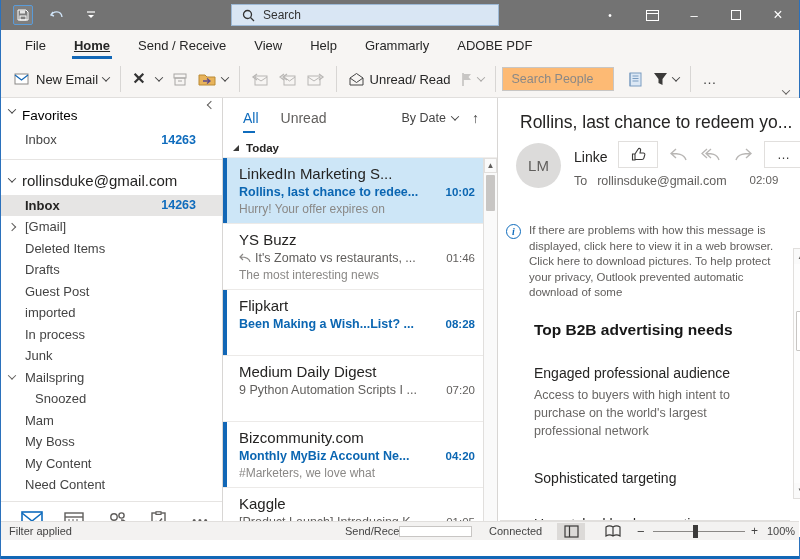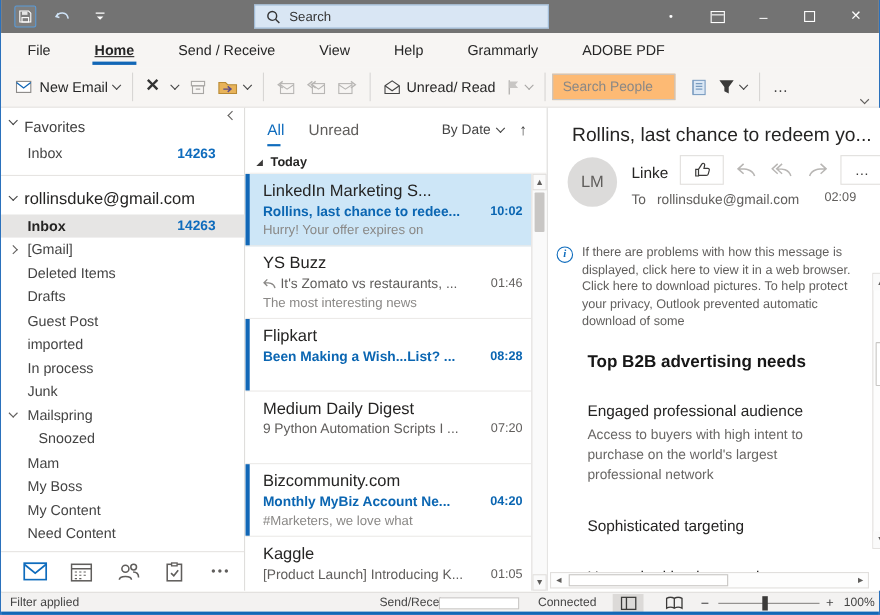--- a/index.html
+++ b/index.html
@@ -14,21 +14,21 @@
   .tsearch { position:absolute; left:230px; top:4px; width:268px; height:22px; background:#d9e6f4; border:1px solid #9db9d6; display:flex; align-items:center; gap:8px; padding-left:10px; font-size:12px; color:#333; }
   .tsearch svg { flex:0 0 auto; }
   .tb-right { position:absolute; right:0; top:0; height:30px; display:flex; align-items:center; }
   .tb-btn { width:42px; height:30px; color:#fff; display:inline-flex; align-items:center; justify-content:center; font-size:13px; }
   .tb-dot { font-size:10px; }
   .maxbox { width:10px; height:10px; border:1px solid #fff; display:inline-block; }
   .ribopt { width:13px; height:11px; border:1px solid #fff; position:relative; display:inline-block; }
   .ribopt::after { content:""; position:absolute; left:0; right:0; top:2px; border-top:1px solid #fff; }
 
   
-  .tabs { position:absolute; top:30px; left:0; right:0; height:31px; background:#f7f5f3; display:flex; align-items:center; padding-left:12px; gap:16px; }
+  .tabs { position:absolute; top:30px; left:0; right:0; height:31px; background:#f7f5f3; display:flex; align-items:center; padding-left:12px; gap:4px; }
   .tab { font-size:13px; color:#262626; padding:6px 12px 7px; position:relative; cursor:default; }
   .tab.active { font-weight:bold;text-decoration:underline; }
   .tab.active::after { content:""; position:absolute; left:10px; right:10px; bottom:1px; height:3px; background:#1267b6; }
 
   
   .toolbar { position:absolute; top:61px; left:0; right:0; height:37px; background:#f7f5f3; border-bottom:1px solid #e1dfdd; display:flex; align-items:center; padding-left:8px; }
   .tool { display:inline-flex; align-items:center; gap:5px; padding:4px 5px; color:#262626; font-size:13px; }
   .sep { width:1px; height:26px; background:#d8d6d4; margin:0 6px; }
   .chev { display:inline-block; width:6px; height:6px; border-right:1.3px solid currentColor; border-bottom:1.3px solid currentColor; transform:rotate(45deg) translate(-1px,-1px); }
   .chev.right { transform:rotate(-45deg); }
@@ -40,21 +40,21 @@
   .search-people { width:112px; height:24px; border:1px solid #c8c6c4; background:#fdba74; font-size:12.5px; color:#444; padding:0 8px; font-family:"Liberation Sans",sans-serif; }
   .search-people::placeholder { color:#8a8886; }
   .ribbon-collapse { position:absolute; right:10px; bottom:2px; color:#605e5c; }
 
   
   .main { position:absolute; top:98px; left:0; right:0; bottom:22px; display:flex; }
 
   
   .sidebar { position:relative; width:222px; border-right:1px solid #d8d6d4; background:#fff; flex:0 0 auto; }
   .collapse-pane { position:absolute; top:4px; right:8px; color:#605e5c; }
-  .group-hdr { display:flex; align-items:flex-start; gap:7px; padding:10px 0 6px 8px; font-size:13.5px; color:#404040; }
+  .group-hdr { display:flex; align-items:flex-start; gap:7px; padding:10px 0 6px 8px; font-size:13.5px; color:#000000; }
   .acct-hdr { display:flex; align-items:center; gap:7px; padding:12px 0 6px 8px; font-size:15px; color:#252423; }
   .f-row { position:relative; display:flex; align-items:center; height:21.5px; padding-left:24px; font-size:13px; color:#444; }
   .f-row .cnt { position:absolute; right:26px; color:#0f6cbd; font-weight:bold; font-size:12.5px; }
   .f-row.sel { background:#e6e5e4; color:#252423; font-weight:bold; }
   .f-row .tree-chev { position:absolute; left:8px; color:#605e5c; }
   .f-row.indent { padding-left:34px; }
   .divider { border-top:1px solid #e6e4e2; margin:8px 0 0 0; }
   .bottomnav { position:absolute; left:0; right:0; bottom:0; height:36px; border-top:1px solid #e6e4e2; display:flex; align-items:center; gap:0; padding-left:10px; }
   .bn { width:43px; display:flex; justify-content:center; color:#605e5c; }
   .bn svg { display:block; }
@@ -106,21 +106,21 @@
   .r-h1 { font-size:15.5px; font-weight:bold; color:#171717; margin-bottom:26px; }
   .r-sec { margin-bottom:30px; max-width:255px; }
   .r-sec h3 { font-size:14px; font-weight:normal; color:#252423; margin-bottom:5px; }
   .r-sec p { font-size:12.5px; color:#696765; line-height:1.45; }
   .r-vscroll { position:absolute; top:150px; right:4px; bottom:38px; width:15px; border:1px solid #e1dfdd; background:#fdfdfd; }
   .r-hscroll { position:absolute; left:2px; right:22px; bottom:2px; height:15px; border:1px solid #e1dfdd; background:#fdfdfd; }
   .hs-btn { position:absolute; top:0; bottom:0; width:14px; display:flex; align-items:center; justify-content:center; font-size:8px; color:#605e5c; }
   .hs-thumb { position:absolute; top:1px; bottom:1px; left:16px; width:145px; background:#fff; border:1px solid #c8c6c4; }
 
   
-  .statusbar { position:absolute; left:0; right:0; bottom:2px; height:19px; background:#f3f2f1; border-top:1px solid #e1dfdd; display:flex; align-items:center; font-size:11px; color:#444; }
+  .statusbar { position:absolute; left:0; right:0; bottom:19px; height:19px; background:#f3f2f1; border-top:1px solid #e1dfdd; display:flex; align-items:center; font-size:11px; color:#444; }
   .st-left { padding-left:8px; }
   .st-sr { position:absolute; left:344px; }
   .st-bar { position:absolute; left:398px; top:4px; width:73px; height:11px; border:1px solid #c8c6c4; background:#fff; }
   .st-bar-fill { height:100%; width:86%; background:#6b6b6b; }
   .st-conn { position:absolute; left:488px; }
   .st-ic { position:absolute; top:1px; width:28px; height:17px; display:flex; align-items:center; justify-content:center; color:#3b3a39; }
   .st-ic.pressed { background:#dcdad8; }
   .zoom-minus { position:absolute; left:636px; font-size:13px; }
   .zoom-track { position:absolute; left:652px; top:9px; width:92px; border-top:1.5px solid #8a8886; }
   .zoom-thumb { position:absolute; left:692px; top:3px; width:5px; height:13px; background:#3b3a39; }

